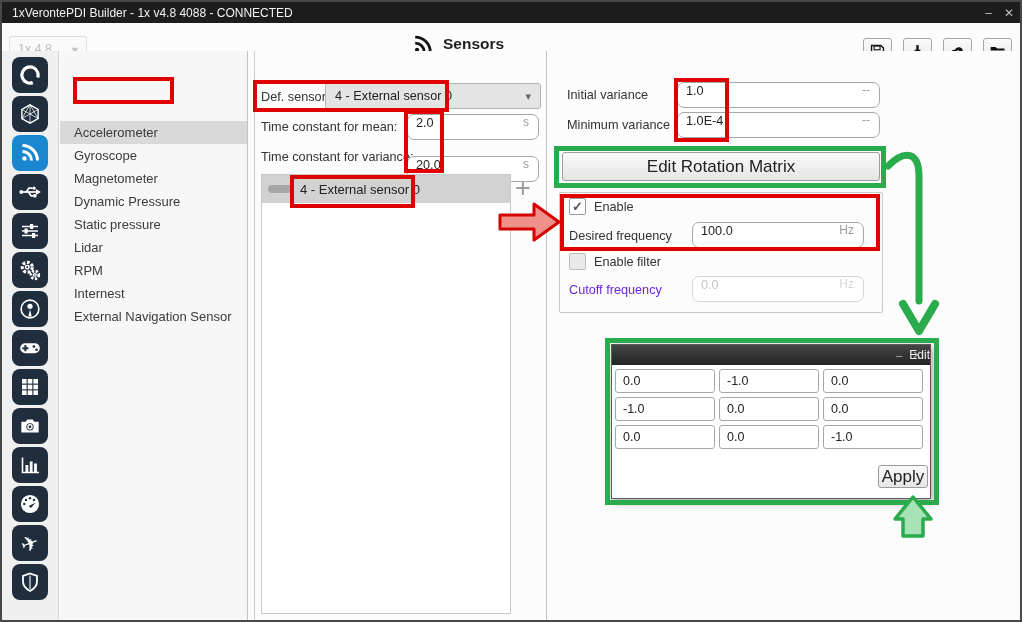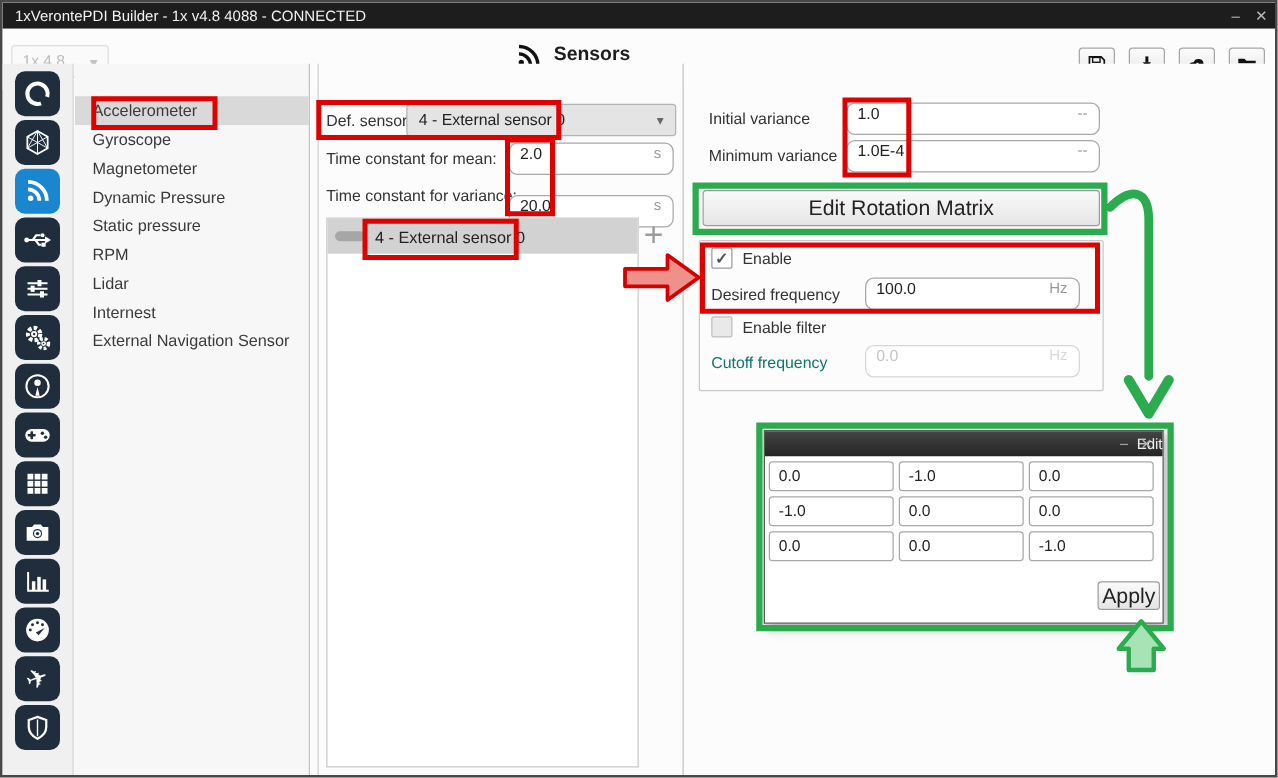--- a/index.html
+++ b/index.html
@@ -28,29 +28,29 @@
   .iconbar{position:absolute;left:0;top:49px;width:57px;height:569px;background:#f0f0f0;
     border-right:1px solid #d6d6d6;display:flex;flex-direction:column;align-items:center;padding-top:6px;gap:3px;}
   .tile{width:36px;height:36px;min-height:36px;border-radius:8px;background:#1f2d3d;
     display:flex;align-items:center;justify-content:center;cursor:pointer;}
   .tile.active{background:#1a86d0;}
 
   
   .menu-panel{position:absolute;left:58px;top:49px;width:188px;height:569px;background:#f7f7f7;
     border-right:1px solid #c4c4c4;padding-top:26px;}
   .menu-item{height:23px;line-height:23px;padding-left:14px;font-size:13px;color:#3a3a3a;cursor:pointer;white-space:nowrap;}
-  .menu-item.selected{background:#d9d9d9;}
+  .menu-item.selected{background:#d9d9d9;margin-top:44px;}
 
   
   .mid-panel{position:absolute;left:252px;top:49px;width:293px;height:569px;background:#fcfcfc;
     border-left:1px solid #cfcfcf;border-right:1px solid #c4c4c4;}
   .right-panel{position:absolute;left:546px;top:49px;width:472px;height:569px;background:#fcfcfc;}
 
   .lbl{position:absolute;font-size:12.7px;color:#333;white-space:nowrap;}
-  .lbl.disabled{color:#0f766e;}
+  .lbl.disabled{color:#6d28d9;}
 
   .field{position:absolute;background:#fff;border:1px solid #a8a8a8;border-radius:7px;height:26px;
     display:flex;align-items:flex-start;overflow:hidden;}
   .field input{border:none;outline:none;background:transparent;flex:1;min-width:0;
     font-family:"Liberation Sans",sans-serif;font-size:12.7px;color:#222;padding-left:8px;}
   .field .unit{color:#9a9a9a;font-size:12px;padding-right:9px;}
   .field.disabled{border-color:#d6d6d6;}
   .field.disabled input{color:#c4c4c4;}
   .field.disabled .unit{color:#d8d8d8;}
 
@@ -269,22 +269,22 @@
         </svg>
       </div>
   </div>
 
   <div class="menu-panel">
     <div class="menu-item selected">Accelerometer</div>
     <div class="menu-item">Gyroscope</div>
     <div class="menu-item">Magnetometer</div>
     <div class="menu-item">Dynamic Pressure</div>
     <div class="menu-item">Static pressure</div>
+    <div class="menu-item">Lidar</div>
     <div class="menu-item">RPM</div>
-    <div class="menu-item">Lidar</div>
     <div class="menu-item">Internest</div>
     <div class="menu-item">External Navigation Sensor</div>
   </div>
 
   <div class="mid-panel">
     <span class="lbl" style="left:6px;top:39px;">Def. sensor:</span>
     <div class="select" style="left:70px;top:32px;width:216px;">
       <span>4 - External sensor 0</span>
       <span class="caret">▾</span>
     </div>

